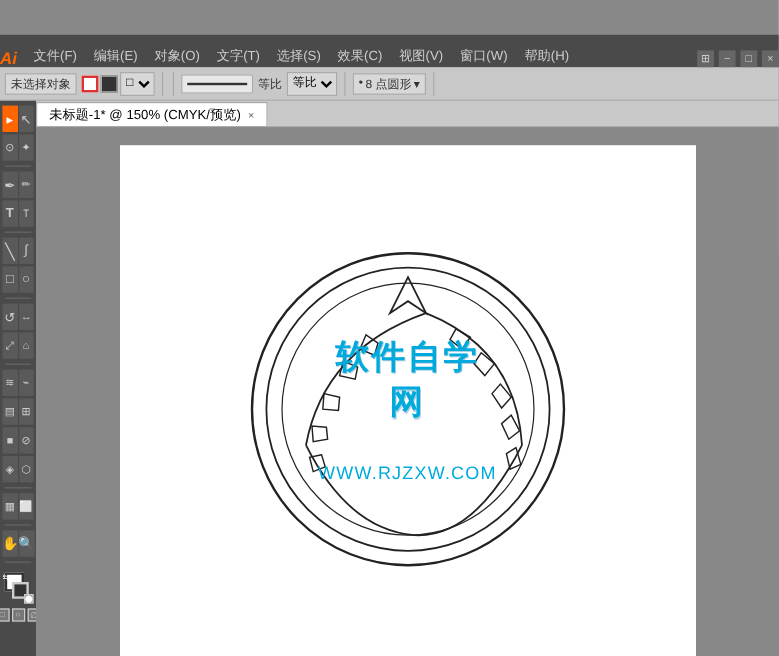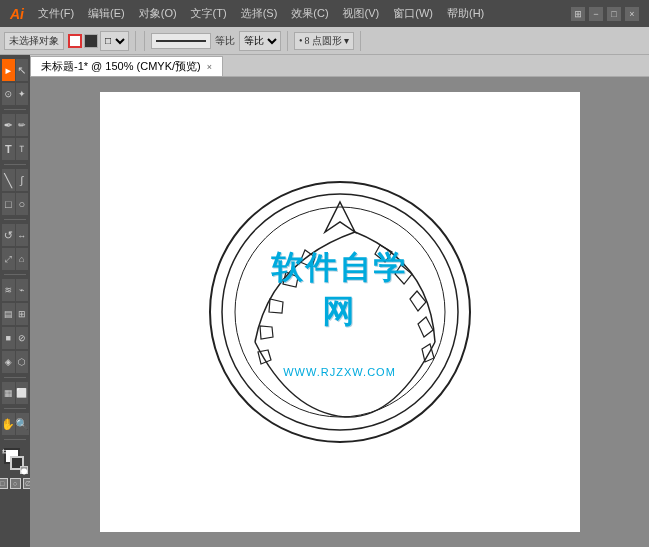--- a/index.html
+++ b/index.html
@@ -3,23 +3,24 @@
   <meta charset="utf-8">
   <style>
     * { margin: 0; padding: 0; box-sizing: border-box; }
     body { width: 649px; height: 547px; overflow: hidden; font-family: Arial, sans-serif; font-size: 11px; background: #888; }
 
     
     #titlebar {
       height: 27px;
       background: #4a4a4a;
       display: flex;
-      align-items: center;
-      padding: 0 10px;
+      align-items: flex-end;
+      padding: 0 0;
       color: #ccc;
+      margin-top: 29px;
     }
     #titlebar .ai-logo {
       font-weight: bold;
       font-size: 14px;
       color: #ff6600;
       margin-right: 8px;
       font-style: italic;
     }
     #titlebar .menu-items {
       display: flex;
@@ -56,21 +57,20 @@
     .toolbar-item {
       display: flex;
       align-items: center;
       gap: 2px;
       font-size: 10px;
       color: #333;
       height: 18px;
       padding: 0 4px;
       background: #d8d8d8;
       border: 1px solid #aaa;
-      font-family: Liberation Serif, serif;
     }
     .toolbar-sep {
       width: 1px; height: 20px;
       background: #aaa;
       margin: 0 2px;
     }
     .fill-preview {
       width: 14px; height: 14px;
       background: white;
       border: 2px solid #d33;
@@ -219,28 +219,28 @@
     #watermark {
       position: absolute;
       top: 50%;
       left: 50%;
       transform: translate(-50%, -50%);
       text-align: center;
       pointer-events: none;
       z-index: 10;
     }
     #watermark .wm-text1 {
-      font-size: 32px;
+      font-size: 28px;
       font-weight: bold;
       color: #00aadd;
       letter-spacing: 2px;
       text-shadow: 1px 1px 0 rgba(0,100,150,0.3);
     }
     #watermark .wm-text2 {
-      font-size: 11px;
+      font-size: 15px;
       color: #00aadd;
       letter-spacing: 1px;
       margin-top: 32px;
     }
   </style>
 </head>
 <body>
 
 <div id="titlebar">
   <span class="ai-logo">Ai</span>

